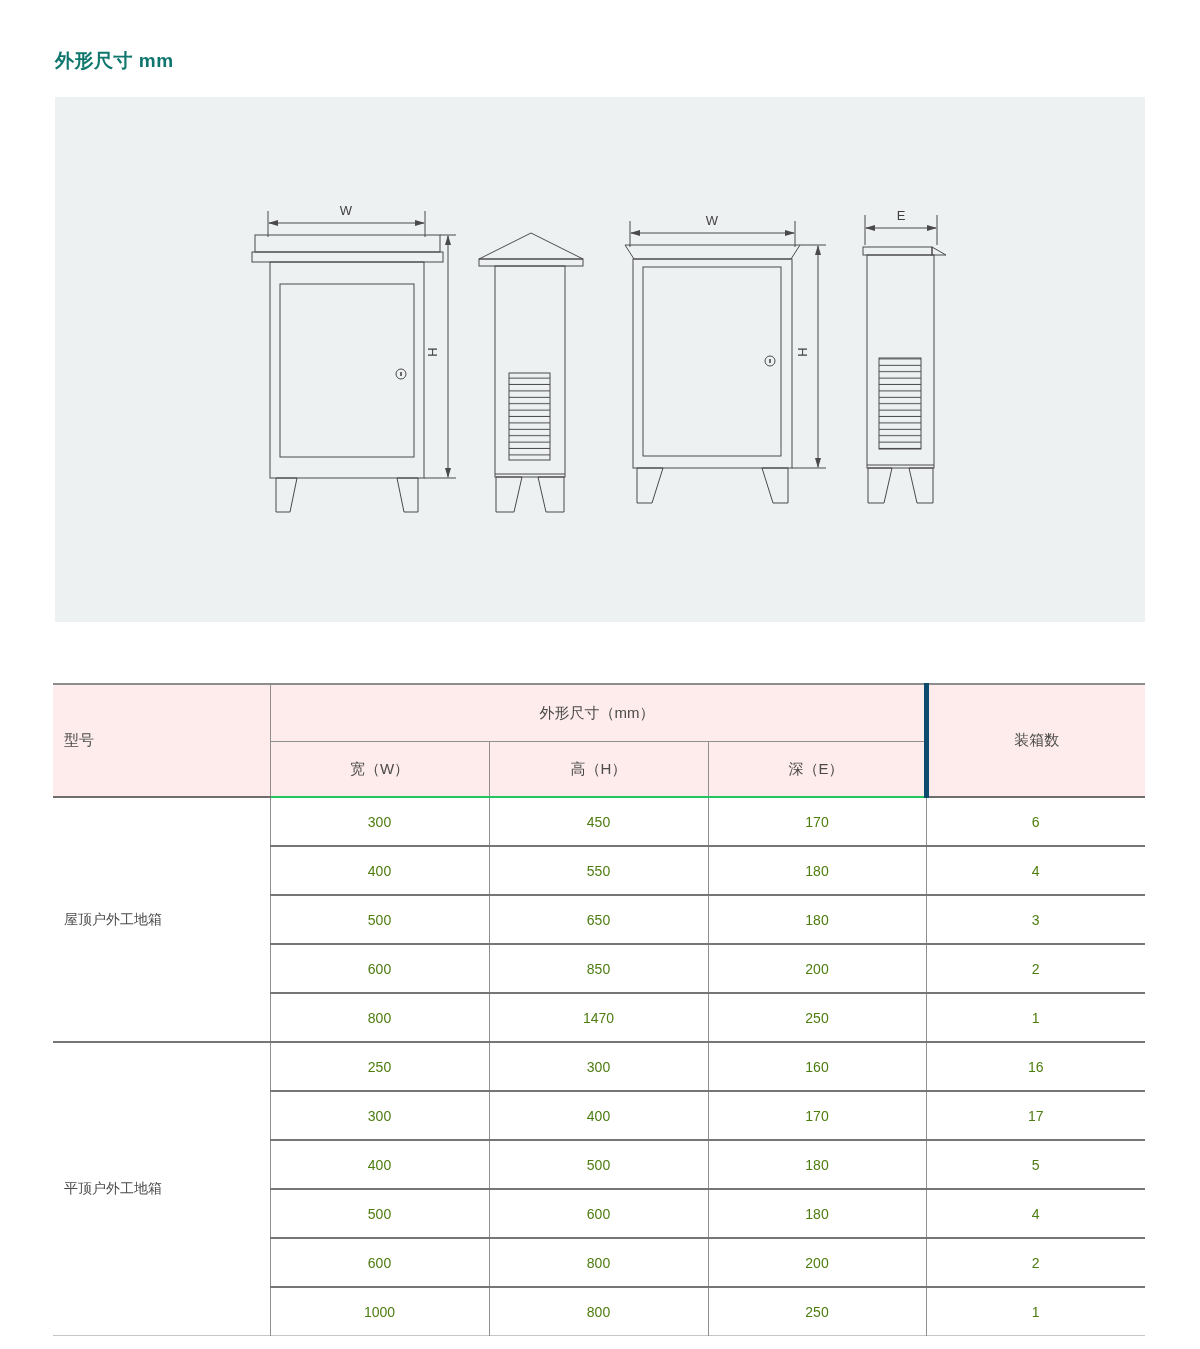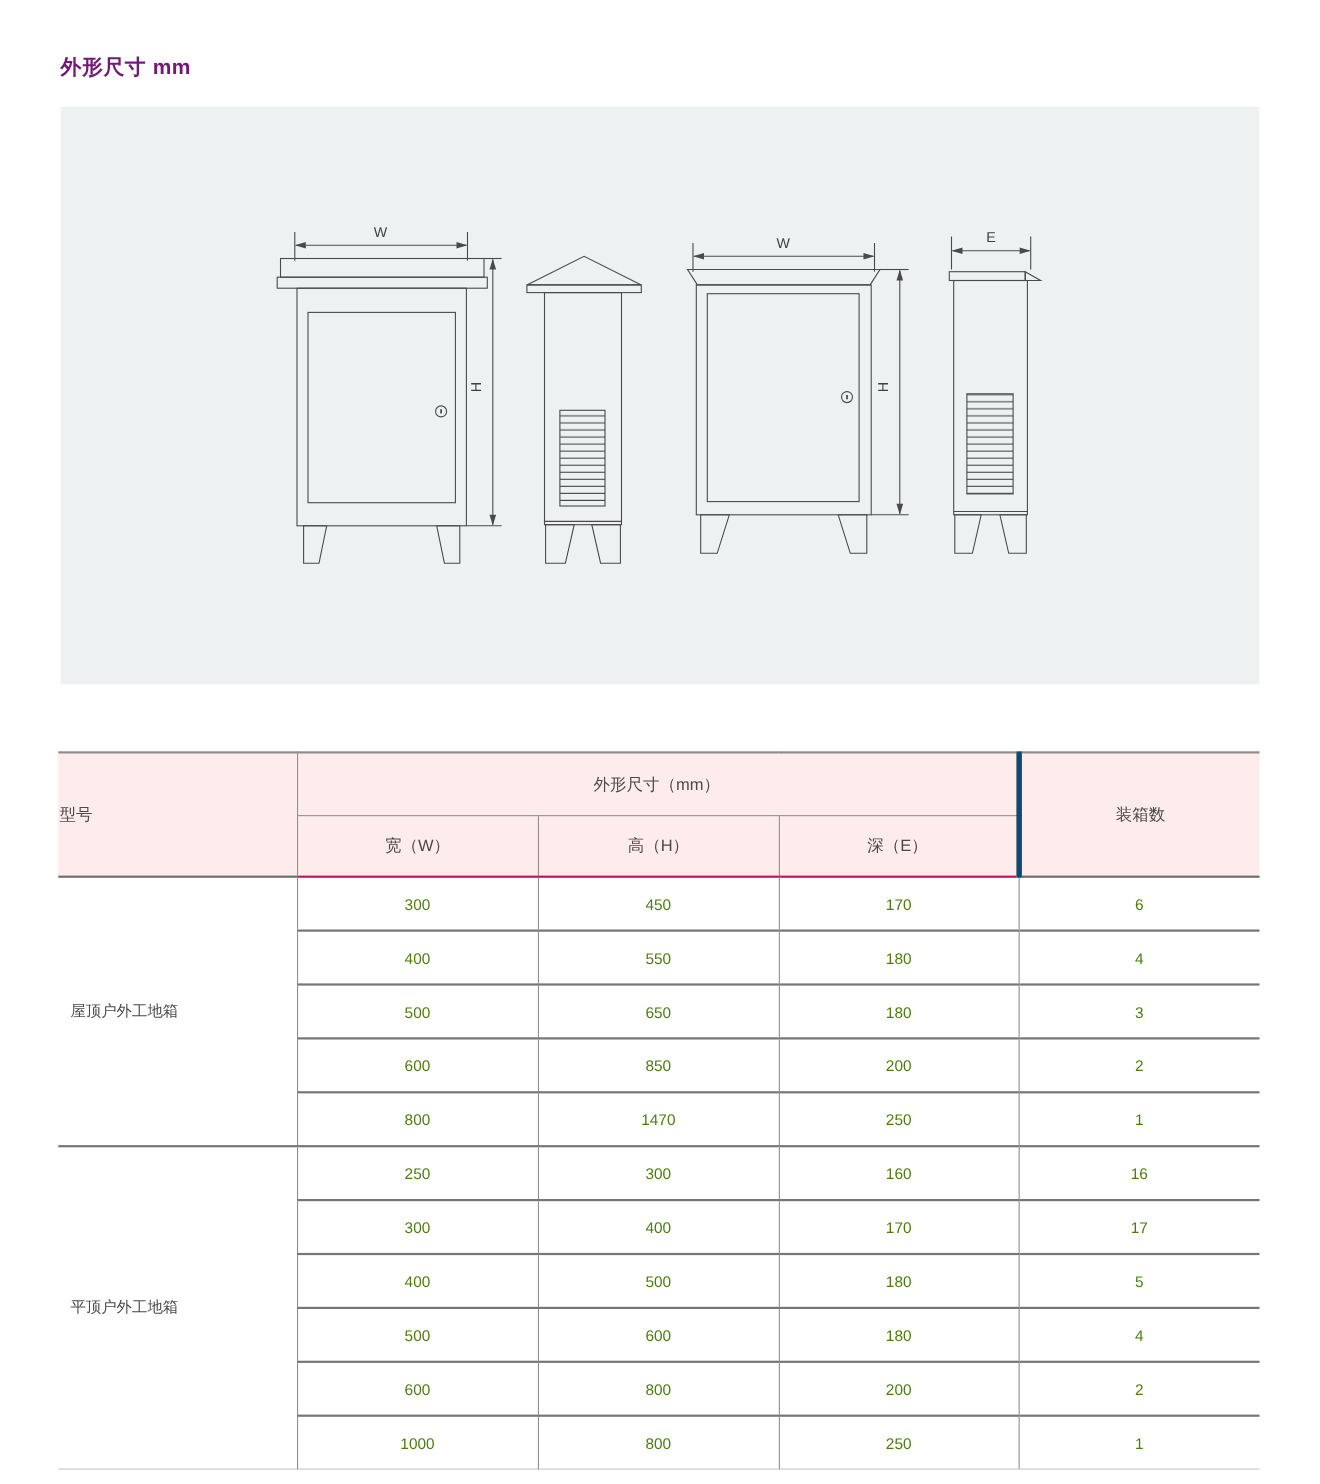--- a/index.html
+++ b/index.html
@@ -5,21 +5,21 @@
   html,body { margin:0; padding:0; background:#ffffff; }
   #page {
     position:relative;
     width:1200px; height:1349px;
     background:#ffffff;
     font-family:"Liberation Sans","DejaVu Sans",sans-serif;
     overflow:hidden;
   }
   .title {
     position:absolute; left:55px; top:48px; margin:0;
-    font-size:19px; font-weight:700; color:#701a75;
+    font-size:19px; font-weight:700; color:#0f766e;
     letter-spacing:0.5px;
   }
   .panel {
     position:absolute; left:55px; top:97px;
     width:1090px; height:525px;
     background:#eef1f2;
   }
   .panel svg { display:block; }
 
   table.dims {
@@ -31,37 +31,37 @@
     border-bottom:1px solid #c6c6c6;
     color:#4d4d4d;
   }
   table.dims th {
     background:#fdeceb;
     font-weight:400;
     font-size:15px;
     color:#4a4a4a;
   }
   th.model-h {
-    text-align:left; padding-left:1px;
+    text-align:left; padding-left:11px;
     border-bottom:2px solid #6e6e6e;
   }
   th.dims-h {
     height:54px; text-align:center;
     border-left:1px solid #8f8f8f;
     border-bottom:1px solid #8f8f8f;
   }
   th.pack-h {
     text-align:center;
     border-left:5px solid #0c4a6e;
     border-bottom:2px solid #6e6e6e;
   }
   tr.subhead th {
     height:52px; 
     border-left:1px solid #8f8f8f;
-    border-bottom:2px solid #be185d;
+    border-bottom:2px solid #22c55e;
   }
   td.model-cell {
     text-align:left; padding-left:11px;
     font-size:14px; color:#4a4a4a;
     border-top:2px solid #767676;
     background:#ffffff;
   }
   td.num-cell {
     height:45px; text-align:center;
     font-size:14px; color:#4d7c0f;

